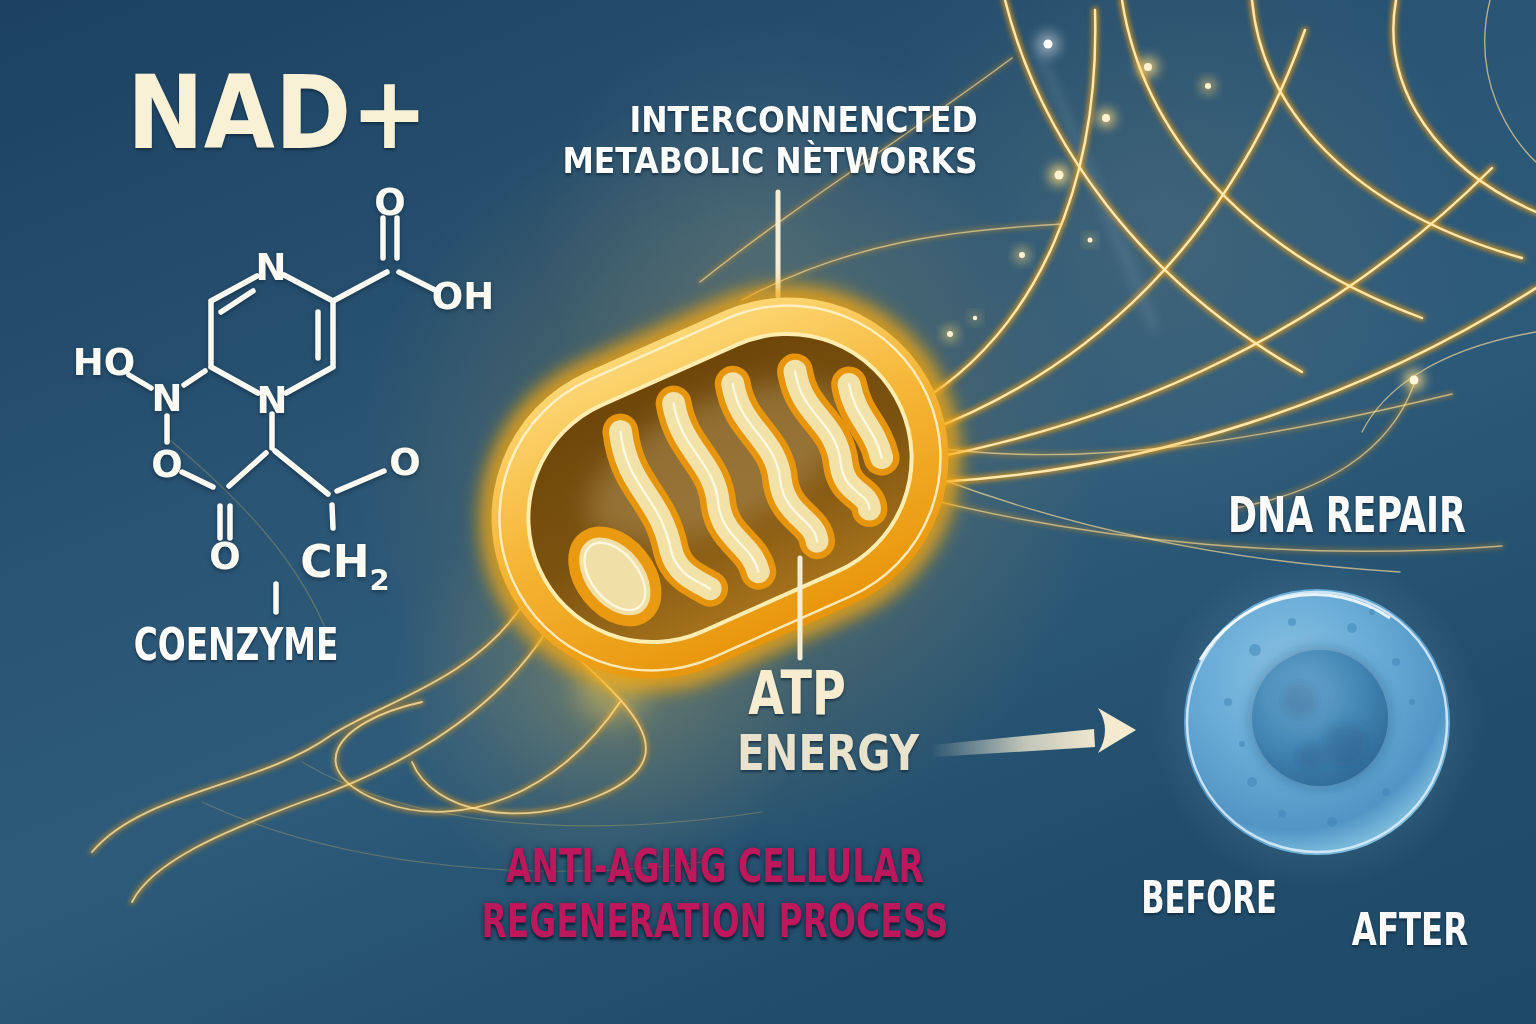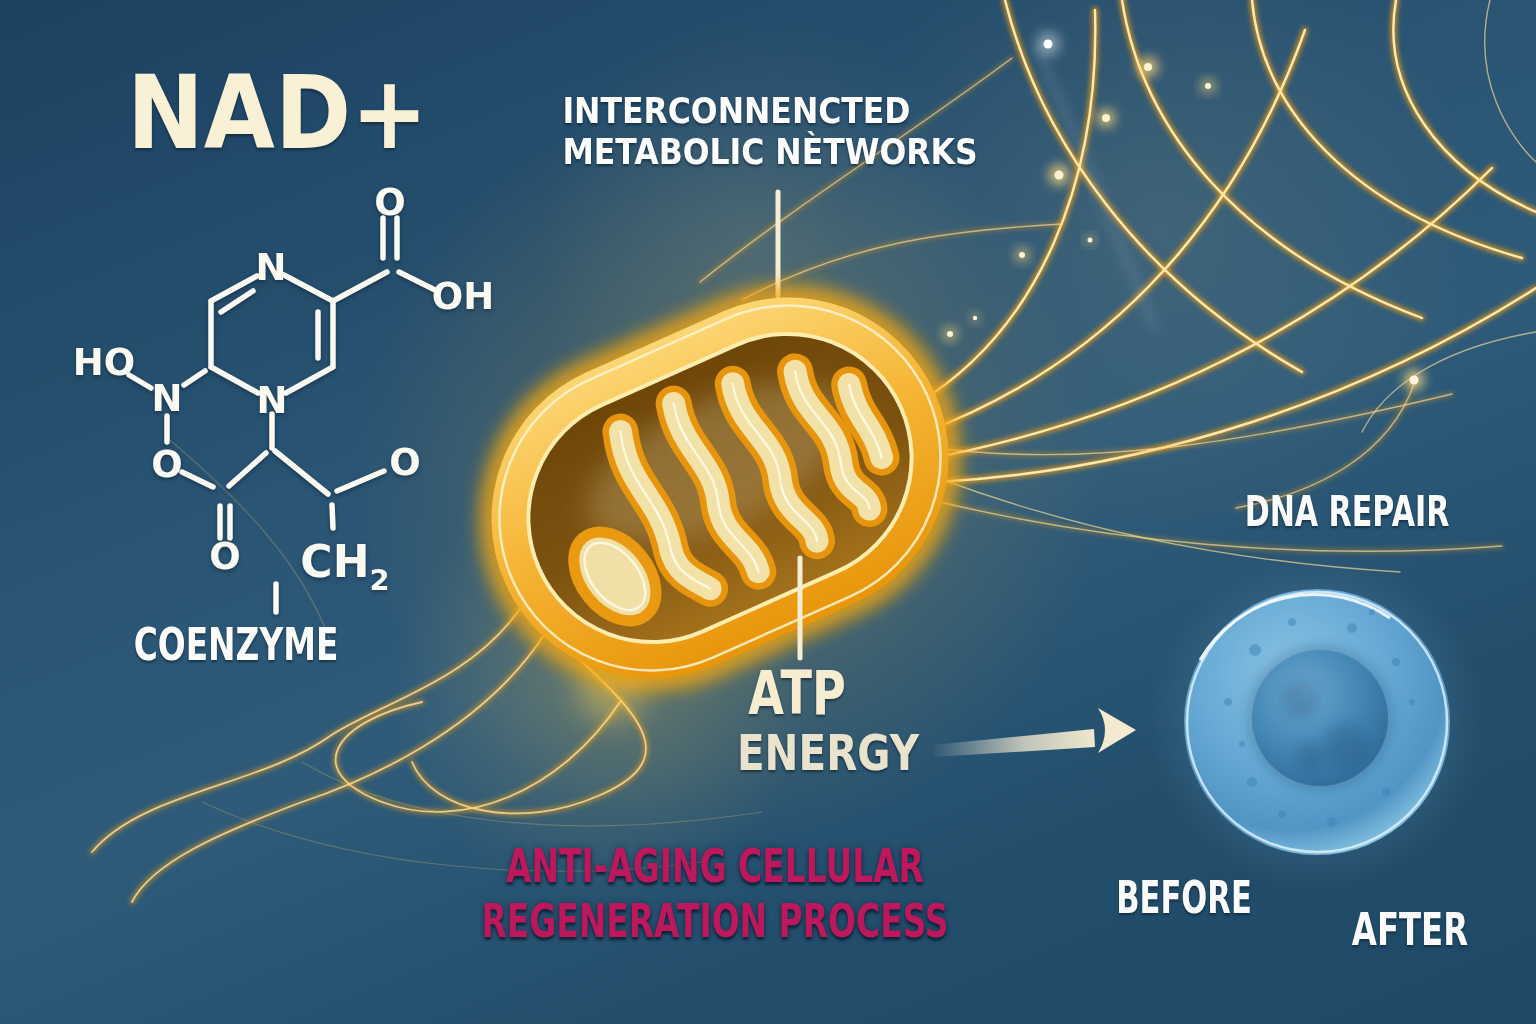--- a/index.html
+++ b/index.html
@@ -316,44 +316,44 @@
         <circle cx="1345" cy="745" r="22"></circle>
         <circle cx="1310" cy="756" r="14"></circle>
     </g>
   </g>
 </svg>
 
 <div class="lbl" style="left:127px;top:53px;font-size:102px;color:#f8f1d6;transform:none;">
   <span class="sx" style="transform:scaleX(.9);transform-origin:left center;">NAD+</span>
 </div>
 
-<div class="lbl" style="left:770px;top:91px;font-size:35px;color:#fdfdfd;line-height:1.17;text-align:left;">
+<div class="lbl" style="left:770px;top:100px;font-size:35px;color:#fdfdfd;line-height:1.17;text-align:right;">
   <span class="sx" style="transform:scaleX(.9);">
     <span class="ln">INTERCONNENCTED</span>
     <span class="ln">METABOLIC NÈTWORKS</span>
   </span>
 </div>
 
 <div class="lbl" style="left:236px;top:618px;font-size:45px;color:#fcfcfa;">
   <span class="sx" style="transform:scaleX(.73);">COENZYME</span>
 </div>
 
 <div class="lbl" style="left:797px;top:658px;font-size:60px;color:#f6edd1;">
   <span class="sx" style="transform:scaleX(.77);">ATP</span>
 </div>
 
 <div class="lbl" style="left:828px;top:724px;font-size:50px;color:#e9e3cd;">
   <span class="sx" style="transform:scaleX(.81);">ENERGY</span>
 </div>
 
-<div class="lbl" style="left:1347px;top:486px;font-size:43px;color:#fbfbfb;">
+<div class="lbl" style="left:1347px;top:486px;font-size:50px;color:#fbfbfb;">
   <span class="sx" style="transform:scaleX(.70);">DNA REPAIR</span>
 </div>
 
-<div class="lbl" style="left:1184px;top:871px;font-size:45px;color:#fbfbfb;">
+<div class="lbl" style="left:1209px;top:871px;font-size:45px;color:#fbfbfb;">
   <span class="sx" style="transform:scaleX(.68);">BEFORE</span>
 </div>
 
 <div class="lbl" style="left:1410px;top:871px;font-size:45px;color:#fbfbfb;margin-top:32px;">
   <span class="sx" style="transform:scaleX(.72);">AFTER</span>
 </div>
 
 <div class="lbl cap" style="left:715px;top:838px;font-size:47px;color:#be185d;line-height:1.18;text-align:center;">
   <span class="sx" style="transform:scaleX(.70);">
     <span class="ln">ANTI-AGING CELLULAR</span>

